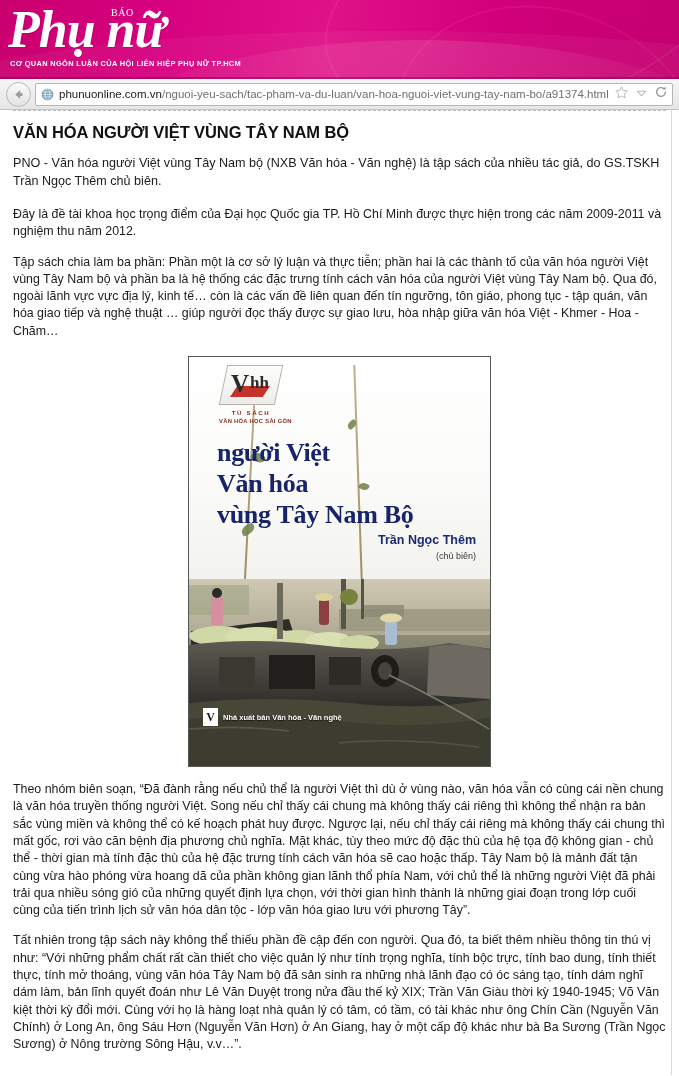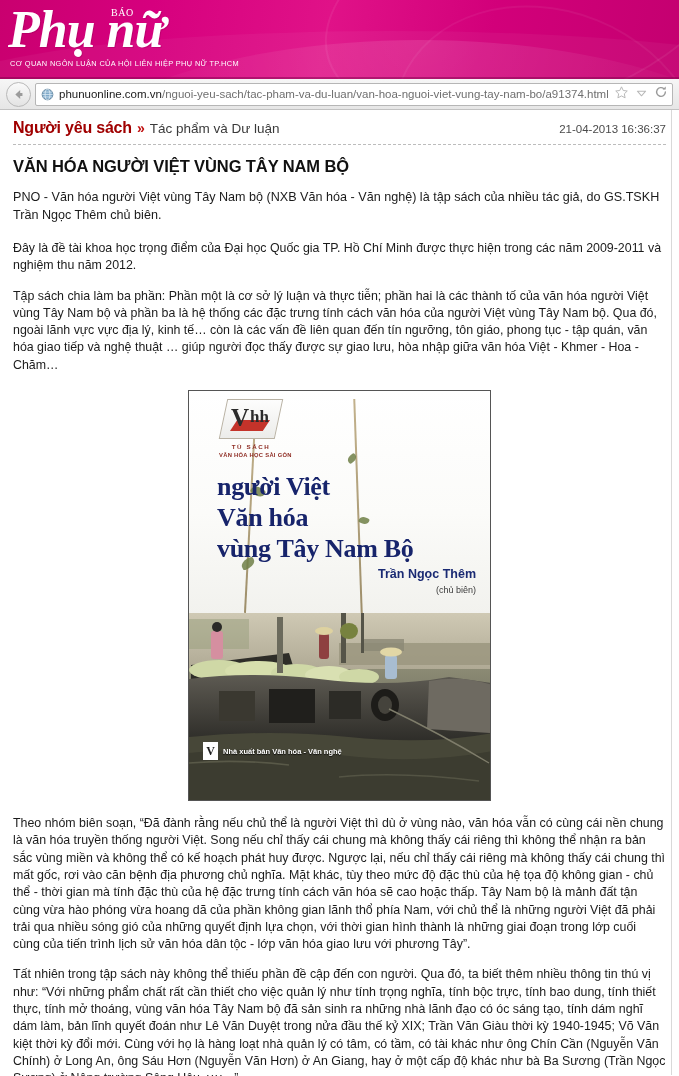--- a/index.html
+++ b/index.html
@@ -81,21 +81,21 @@
     line-height: 52px;
     letter-spacing: -1px;
     text-shadow: 1px 1px 0 rgba(150,0,85,.35);
   }
   .logo-tagline {
     position: absolute;
     left: 2px; top: 57px;
     color: #ffffff;
     font-size: 7.4px;
     letter-spacing: .35px;
-    font-weight: 400;
+    font-weight: 700;
     white-space: nowrap;
   }
   .banner-bottomline {
     position: absolute;
     left: 0; bottom: 0;
     width: 679px; height: 2px;
     background: rgba(120,0,70,.45);
   }
 
   
@@ -426,28 +426,20 @@
           <path d="M13.4 1.6v3.6H9.8z" fill="#9a9a9a"></path>
         </svg>
       </span>
     </span>
   </div>
 </div>
 
 <div class="page">
   <div class="content-edge"></div>
 
-  <div class="breadcrumb-row">
-    <div class="crumbs">
-      <span class="crumb-cat">Người yêu sách</span>
-      <span class="crumb-sep">»</span>
-      <span class="crumb-sub">Tác phẩm và Dư luận</span>
-    </div>
-    <div class="timestamp">21-04-2013 16:36:37</div>
-  </div>
   <hr class="dotted-rule">
 
   <h1 class="headline">VĂN HÓA NGƯỜI VIỆT VÙNG TÂY NAM BỘ</h1>
 
   <p class="lead">PNO - Văn hóa người Việt vùng Tây Nam bộ (NXB Văn hóa - Văn nghệ) là tập sách của nhiều tác giả, do GS.TSKH Trần Ngọc Thêm chủ biên.</p>
 
   <p class="para">Đây là đề tài khoa học trọng điểm của Đại học Quốc gia TP. Hồ Chí Minh được thực hiện trong các năm 2009-2011 và nghiệm thu năm 2012.</p>
   <p class="para">Tập sách chia làm ba phần: Phần một là cơ sở lý luận và thực tiễn; phần hai là các thành tố của văn hóa người Việt vùng Tây Nam bộ và phần ba là hệ thống các đặc trưng tính cách văn hóa của người Việt vùng Tây Nam bộ. Qua đó, ngoài lãnh vực vực địa lý, kinh tế… còn là các vấn đề liên quan đến tín ngưỡng, tôn giáo, phong tục - tập quán, văn hóa giao tiếp và nghệ thuật … giúp người đọc thấy được sự giao lưu, hòa nhập giữa văn hóa Việt - Khmer - Hoa - Chăm…</p>
 
   <div class="figure">

